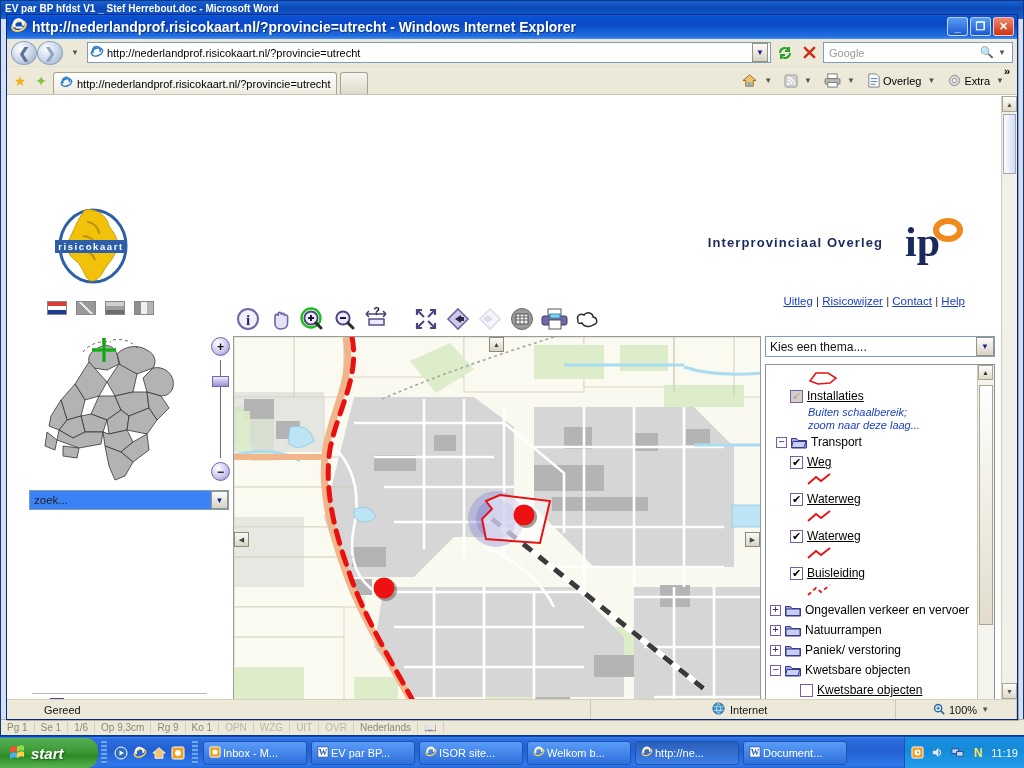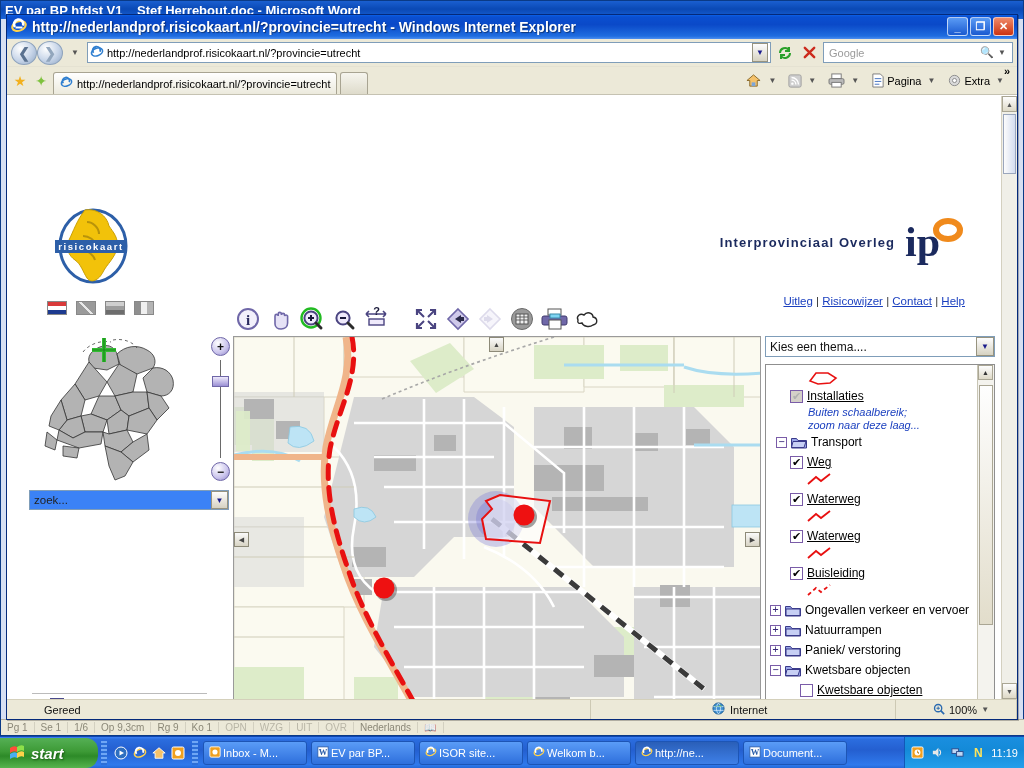--- a/index.html
+++ b/index.html
@@ -15,21 +15,21 @@
   
   #desktop { position: absolute; inset: 0; background: #5a86c4; }
   #word-window {
     position: absolute; left: 0; top: 0; width: 1024px; height: 736px;
     background: #d6dff2;
     border: 1px solid #0a3a86;
   }
   #word-titlebar {
     height: 18px;
     background: linear-gradient(180deg,#1a5fd0 0%,#0a49b5 45%,#1a63d8 100%);
-    color:#fff; font-weight: bold; font-size: 13px;
+    color:#fff; font-weight: bold; font-size: 10px;
     padding: 2px 4px; overflow: hidden; white-space: nowrap;
   }
   #word-statusline {
     position:absolute; left:0; bottom:0; width:1024px; height:16px;
     background:#ece9d8; border-top:1px solid #b5b2a0;
     font-size:10px; color:#8b8878; display:flex; align-items:center; gap:0;
   }
   #word-statusline .cell { padding:0 6px; border-right:1px solid #d3d0c0; white-space:nowrap; }
   #word-statusline .dim { color:#b9b6a7; }
 
@@ -117,21 +117,21 @@
     font-size:7px; color:#555;
   }
   #page-scroll .thumb {
     position:absolute; top:18px; height:60px; left:1px; right:1px;
     background:linear-gradient(90deg,#fcfcfc,#d4ddf0);
     border:1px solid #9aa6bd;
   }
 
   
   #logo { position:absolute; left:40px; top:110px; width:92px; height:80px; }
-  #ipo { position:absolute; right:52px; top:120px; display:flex; align-items:center; gap:8px;justify-content:flex-end;}
+  #ipo { position:absolute; right:52px; top:120px; display:flex; align-items:center; gap:20px;justify-content:flex-end;}
   #ipo .txt { font-size:13px; font-weight:bold; color:#1b2a5e; letter-spacing:1.1px; }
   #toplinks { position:absolute; right:52px; top:199px; font-size:11.5px; color:#333; }
   #toplinks a { color:#1a3fbf; text-decoration:underline; }
 
   #lang-flags { position:absolute; left:40px; top:205px; display:flex; gap:9px; }
   .flag { width:20px; height:14px; border:1px solid #888; }
   .flag-nl { background:linear-gradient(180deg,#d93a3a 33%,#ffffff 33% 66%,#1d3a8f 66%); }
 
   
   #maptoolbar { position:absolute; left:228px; top:210px; display:flex; align-items:center; gap:6px; }
@@ -383,21 +383,21 @@
             <rect x="1" y="6" width="16" height="6" rx="1.5" fill="#b9b9b9" stroke="#777"></rect>
             <rect x="4" y="10" width="10" height="5" fill="#fff" stroke="#777"></rect>
           </svg>
           <span class="drop-caret">▼</span>
         </span>
         <span class="item">
           <svg width="14" height="15" viewBox="0 0 15 16">
             <path d="M2 1h8l3 3v11H2z" fill="#fff" stroke="#7a7a7a"></path>
             <path d="M4 6h7M4 9h7M4 12h5" stroke="#3f6fbf"></path>
           </svg>
-          <span>Pagina</span>
+          <span>Overleg</span>
           <span class="drop-caret">▼</span>
         </span>
         <span class="item">
           <svg width="15" height="15" viewBox="0 0 16 16">
             <circle cx="8" cy="8" r="5.5" fill="#d9d9d9" stroke="#8a8a8a"></circle>
             <circle cx="8" cy="8" r="2.2" fill="#fff" stroke="#8a8a8a"></circle>
           </svg>
           <span>Extra</span>
           <span class="drop-caret">▼</span>
         </span>

